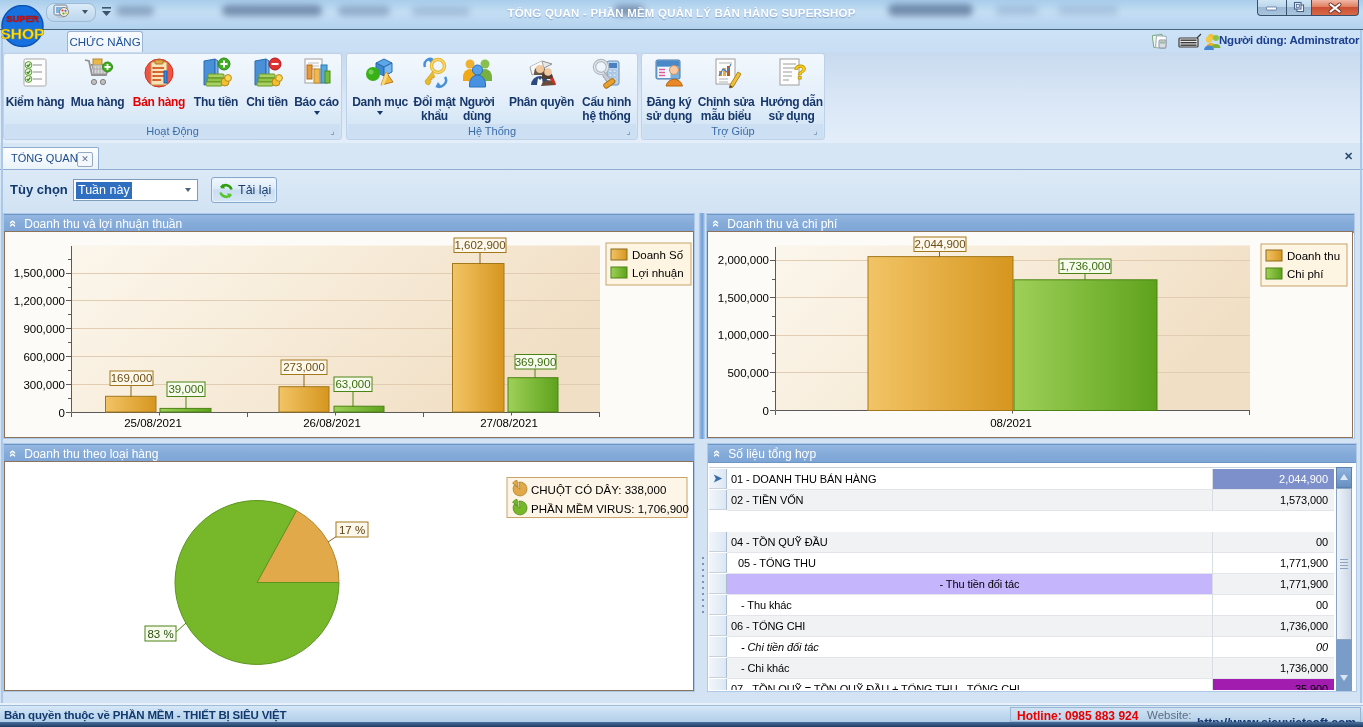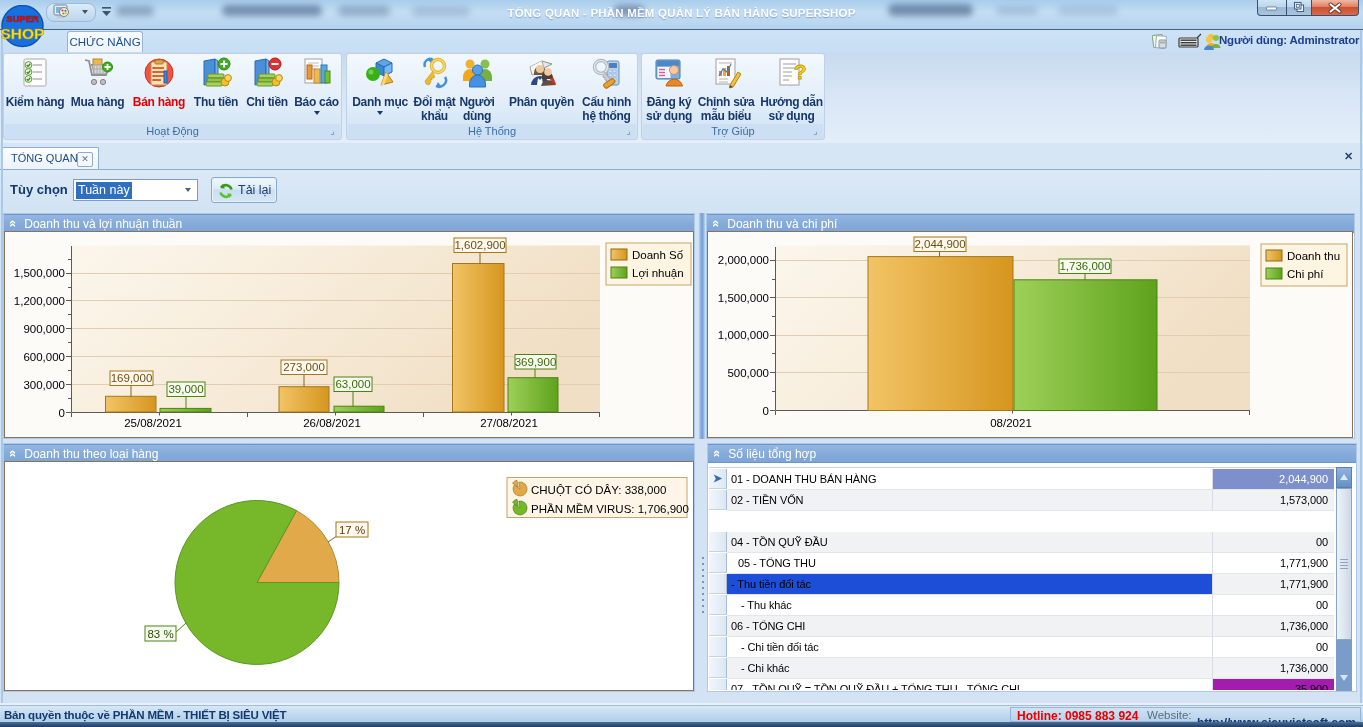--- a/index.html
+++ b/index.html
@@ -569,34 +569,34 @@
  <div style="position:absolute;left:18px;top:0;width:486px;height:21px;background:#f1f2f3;border-bottom:1px solid #e2e5e9;border-right:1px solid #d8dde3;box-sizing:border-box;font-size:11px;letter-spacing:-0.1px;color:#000;padding-left:4px;line-height:20px;white-space:nowrap;">04 - TỒN QUỸ ĐẦU</div>
  <div style="position:absolute;left:504px;top:0;width:121px;height:21px;background:#f1f2f3;border-bottom:1px solid #e2e5e9;box-sizing:border-box;font-size:11px;letter-spacing:-0.1px;color:#000;text-align:right;padding-right:6px;line-height:20px;">00</div>
 </div>
 <div style="position:absolute;left:0;top:85px;width:644px;height:21px;">
  <div style="position:absolute;left:0;top:0;width:18px;height:20px;background:linear-gradient(90deg,#f2f6fb,#dce7f3);border-right:1px solid #aabccf;border-bottom:1px solid #c8d2dc;box-sizing:border-box;"></div>
  <div style="position:absolute;left:18px;top:0;width:486px;height:21px;background:#fff;border-bottom:1px solid #e2e5e9;border-right:1px solid #d8dde3;box-sizing:border-box;font-size:11px;letter-spacing:-0.1px;color:#000;padding-left:11px;line-height:20px;white-space:nowrap;">05 - TỔNG THU</div>
  <div style="position:absolute;left:504px;top:0;width:121px;height:21px;background:#fff;border-bottom:1px solid #e2e5e9;box-sizing:border-box;font-size:11px;letter-spacing:-0.1px;color:#000;text-align:right;padding-right:6px;line-height:20px;">1,771,900</div>
 </div>
 <div style="position:absolute;left:0;top:106px;width:644px;height:21px;">
  <div style="position:absolute;left:0;top:0;width:18px;height:20px;background:linear-gradient(90deg,#f2f6fb,#dce7f3);border-right:1px solid #aabccf;border-bottom:1px solid #c8d2dc;box-sizing:border-box;"></div>
- <div style="position:absolute;left:18px;top:0;width:486px;height:21px;background:#1d4ed8;border-bottom:1px solid #e2e5e9;border-right:1px solid #d8dde3;box-sizing:border-box;font-size:11px;letter-spacing:-0.1px;color:#000;padding-left:4px;line-height:20px;white-space:nowrap;">- Thu tiền đối tác</div>
+ <div style="position:absolute;left:18px;top:0;width:486px;height:21px;background:#c4b5fd;border-bottom:1px solid #e2e5e9;border-right:1px solid #d8dde3;box-sizing:border-box;font-size:11px;letter-spacing:-0.1px;color:#000;padding-left:20px;line-height:20px;white-space:nowrap;text-align:center;">- Thu tiền đối tác</div>
  <div style="position:absolute;left:504px;top:0;width:121px;height:21px;background:#f1f2f3;border-bottom:1px solid #e2e5e9;box-sizing:border-box;font-size:11px;letter-spacing:-0.1px;color:#000;text-align:right;padding-right:6px;line-height:20px;">1,771,900</div>
 </div>
 <div style="position:absolute;left:0;top:127px;width:644px;height:21px;">
  <div style="position:absolute;left:0;top:0;width:18px;height:20px;background:linear-gradient(90deg,#f2f6fb,#dce7f3);border-right:1px solid #aabccf;border-bottom:1px solid #c8d2dc;box-sizing:border-box;"></div>
  <div style="position:absolute;left:18px;top:0;width:486px;height:21px;background:#fff;border-bottom:1px solid #e2e5e9;border-right:1px solid #d8dde3;box-sizing:border-box;font-size:11px;letter-spacing:-0.1px;color:#000;padding-left:14px;line-height:20px;white-space:nowrap;">- Thu khác</div>
  <div style="position:absolute;left:504px;top:0;width:121px;height:21px;background:#fff;border-bottom:1px solid #e2e5e9;box-sizing:border-box;font-size:11px;letter-spacing:-0.1px;color:#000;text-align:right;padding-right:6px;line-height:20px;">00</div>
 </div>
 <div style="position:absolute;left:0;top:148px;width:644px;height:21px;">
  <div style="position:absolute;left:0;top:0;width:18px;height:20px;background:linear-gradient(90deg,#f2f6fb,#dce7f3);border-right:1px solid #aabccf;border-bottom:1px solid #c8d2dc;box-sizing:border-box;"></div>
  <div style="position:absolute;left:18px;top:0;width:486px;height:21px;background:#f1f2f3;border-bottom:1px solid #e2e5e9;border-right:1px solid #d8dde3;box-sizing:border-box;font-size:11px;letter-spacing:-0.1px;color:#000;padding-left:4px;line-height:20px;white-space:nowrap;">06 - TỔNG CHI</div>
  <div style="position:absolute;left:504px;top:0;width:121px;height:21px;background:#f1f2f3;border-bottom:1px solid #e2e5e9;box-sizing:border-box;font-size:11px;letter-spacing:-0.1px;color:#000;text-align:right;padding-right:6px;line-height:20px;">1,736,000</div>
 </div>
-<div style="position:absolute;left:0;top:169px;width:644px;height:21px;">
+<div style="position:absolute;left:0;top:169px;width:644px;height:21px;font-style:italic;">
  <div style="position:absolute;left:0;top:0;width:18px;height:20px;background:linear-gradient(90deg,#f2f6fb,#dce7f3);border-right:1px solid #aabccf;border-bottom:1px solid #c8d2dc;box-sizing:border-box;"></div>
  <div style="position:absolute;left:18px;top:0;width:486px;height:21px;background:#fff;border-bottom:1px solid #e2e5e9;border-right:1px solid #d8dde3;box-sizing:border-box;font-size:11px;letter-spacing:-0.1px;color:#000;padding-left:14px;line-height:20px;white-space:nowrap;">- Chi tiền đối tác</div>
  <div style="position:absolute;left:504px;top:0;width:121px;height:21px;background:#fff;border-bottom:1px solid #e2e5e9;box-sizing:border-box;font-size:11px;letter-spacing:-0.1px;color:#000;text-align:right;padding-right:6px;line-height:20px;">00</div>
 </div>
 <div style="position:absolute;left:0;top:190px;width:644px;height:21px;">
  <div style="position:absolute;left:0;top:0;width:18px;height:20px;background:linear-gradient(90deg,#f2f6fb,#dce7f3);border-right:1px solid #aabccf;border-bottom:1px solid #c8d2dc;box-sizing:border-box;"></div>
  <div style="position:absolute;left:18px;top:0;width:486px;height:21px;background:#f1f2f3;border-bottom:1px solid #e2e5e9;border-right:1px solid #d8dde3;box-sizing:border-box;font-size:11px;letter-spacing:-0.1px;color:#000;padding-left:14px;line-height:20px;white-space:nowrap;">- Chi khác</div>
  <div style="position:absolute;left:504px;top:0;width:121px;height:21px;background:#f1f2f3;border-bottom:1px solid #e2e5e9;box-sizing:border-box;font-size:11px;letter-spacing:-0.1px;color:#000;text-align:right;padding-right:6px;line-height:20px;">1,736,000</div>
 </div>
 <div style="position:absolute;left:0;top:211px;width:644px;height:21px;">

